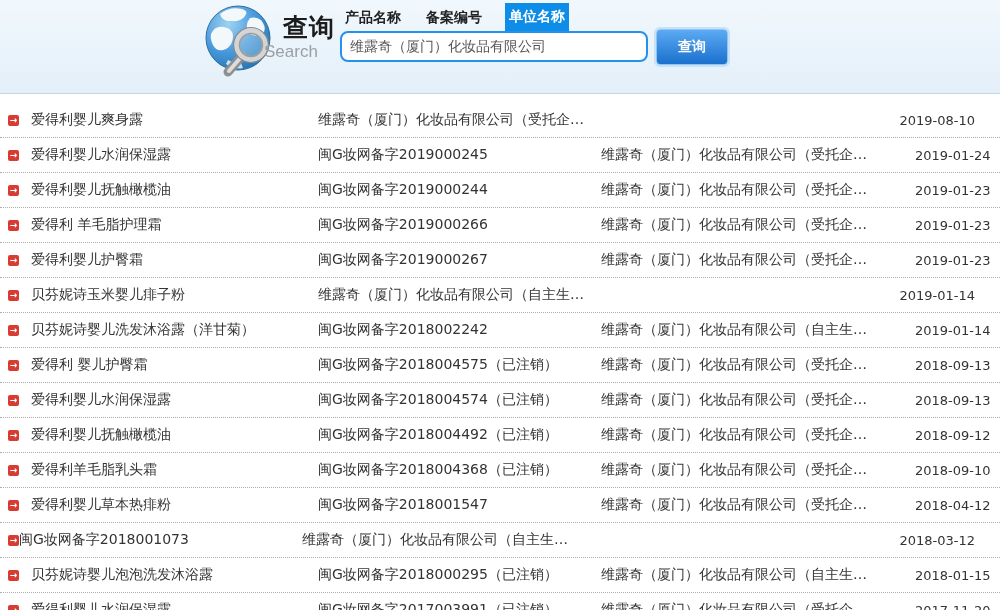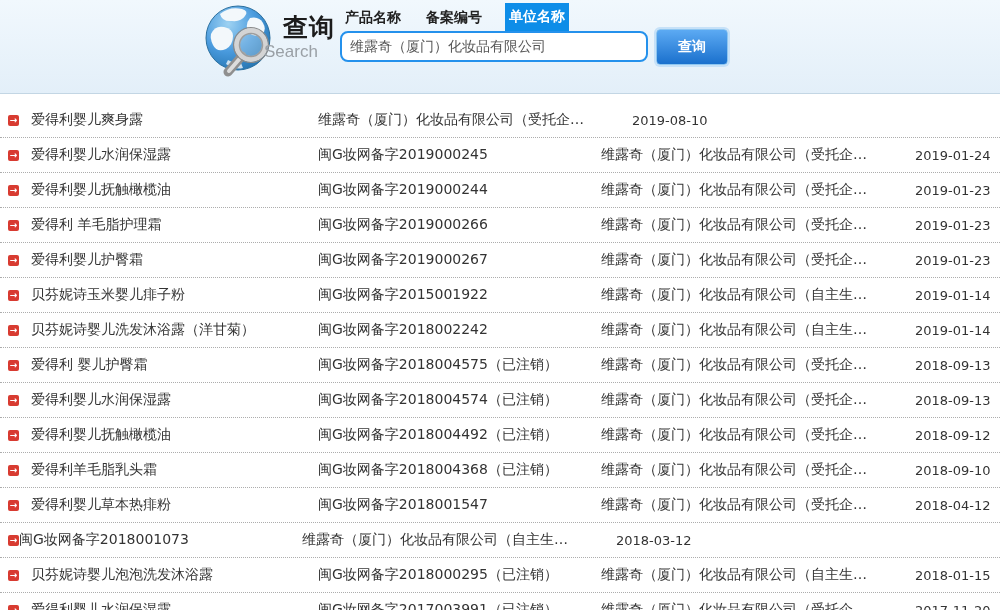--- a/index.html
+++ b/index.html
@@ -54,21 +54,21 @@
   }
   .row-icon{
     flex:none;width:11px;height:11px;margin-left:8px;
     background:#d83b31;border-radius:2px;
     color:#fff;font-size:9px;line-height:11px;text-align:center;font-weight:bold;
   }
   .cell{white-space:nowrap;overflow:hidden;color:#333;}
   .cell.name{width:287px;margin-left:12px;font-size:14px;}
   .cell.regno{width:283px;font-size:14px;}
   .cell.company{width:314px;font-size:14px;}
-  .cell.date{flex:1;padding-right:41px;font-size:13px;color:#333;}
+  .cell.date{flex:1;text-align:right;padding-right:25px;font-size:13px;color:#333;}
 </style>
 </head>
 <body>
 
 <div class="header">
 
   <svg class="logo-globe" width="74" height="76" viewBox="0 0 74 76">
     <defs>
       <radialGradient id="gsea" cx="35%" cy="28%" r="85%">
         <stop offset="0%" stop-color="#9ed2f2"></stop>
@@ -142,21 +142,20 @@
       <span class="row-icon">→</span>
       <span class="cell name">爱得利婴儿护臀霜</span>
       <span class="cell regno">闽G妆网备字2019000267</span>
       <span class="cell company">维露奇（厦门）化妆品有限公司（受托企…</span>
       <span class="cell date">2019-01-23</span>
     </div>
 
     <div class="row">
       <span class="row-icon">→</span>
       <span class="cell name">贝芬妮诗玉米婴儿痱子粉</span>
-      <span class="cell regno">闽G妆网备字2015001922</span>
       <span class="cell company">维露奇（厦门）化妆品有限公司（自主生…</span>
       <span class="cell date">2019-01-14</span>
     </div>
 
     <div class="row">
       <span class="row-icon">→</span>
       <span class="cell name">贝芬妮诗婴儿洗发沐浴露（洋甘菊）</span>
       <span class="cell regno">闽G妆网备字2018002242</span>
       <span class="cell company">维露奇（厦门）化妆品有限公司（自主生…</span>
       <span class="cell date">2019-01-14</span>

